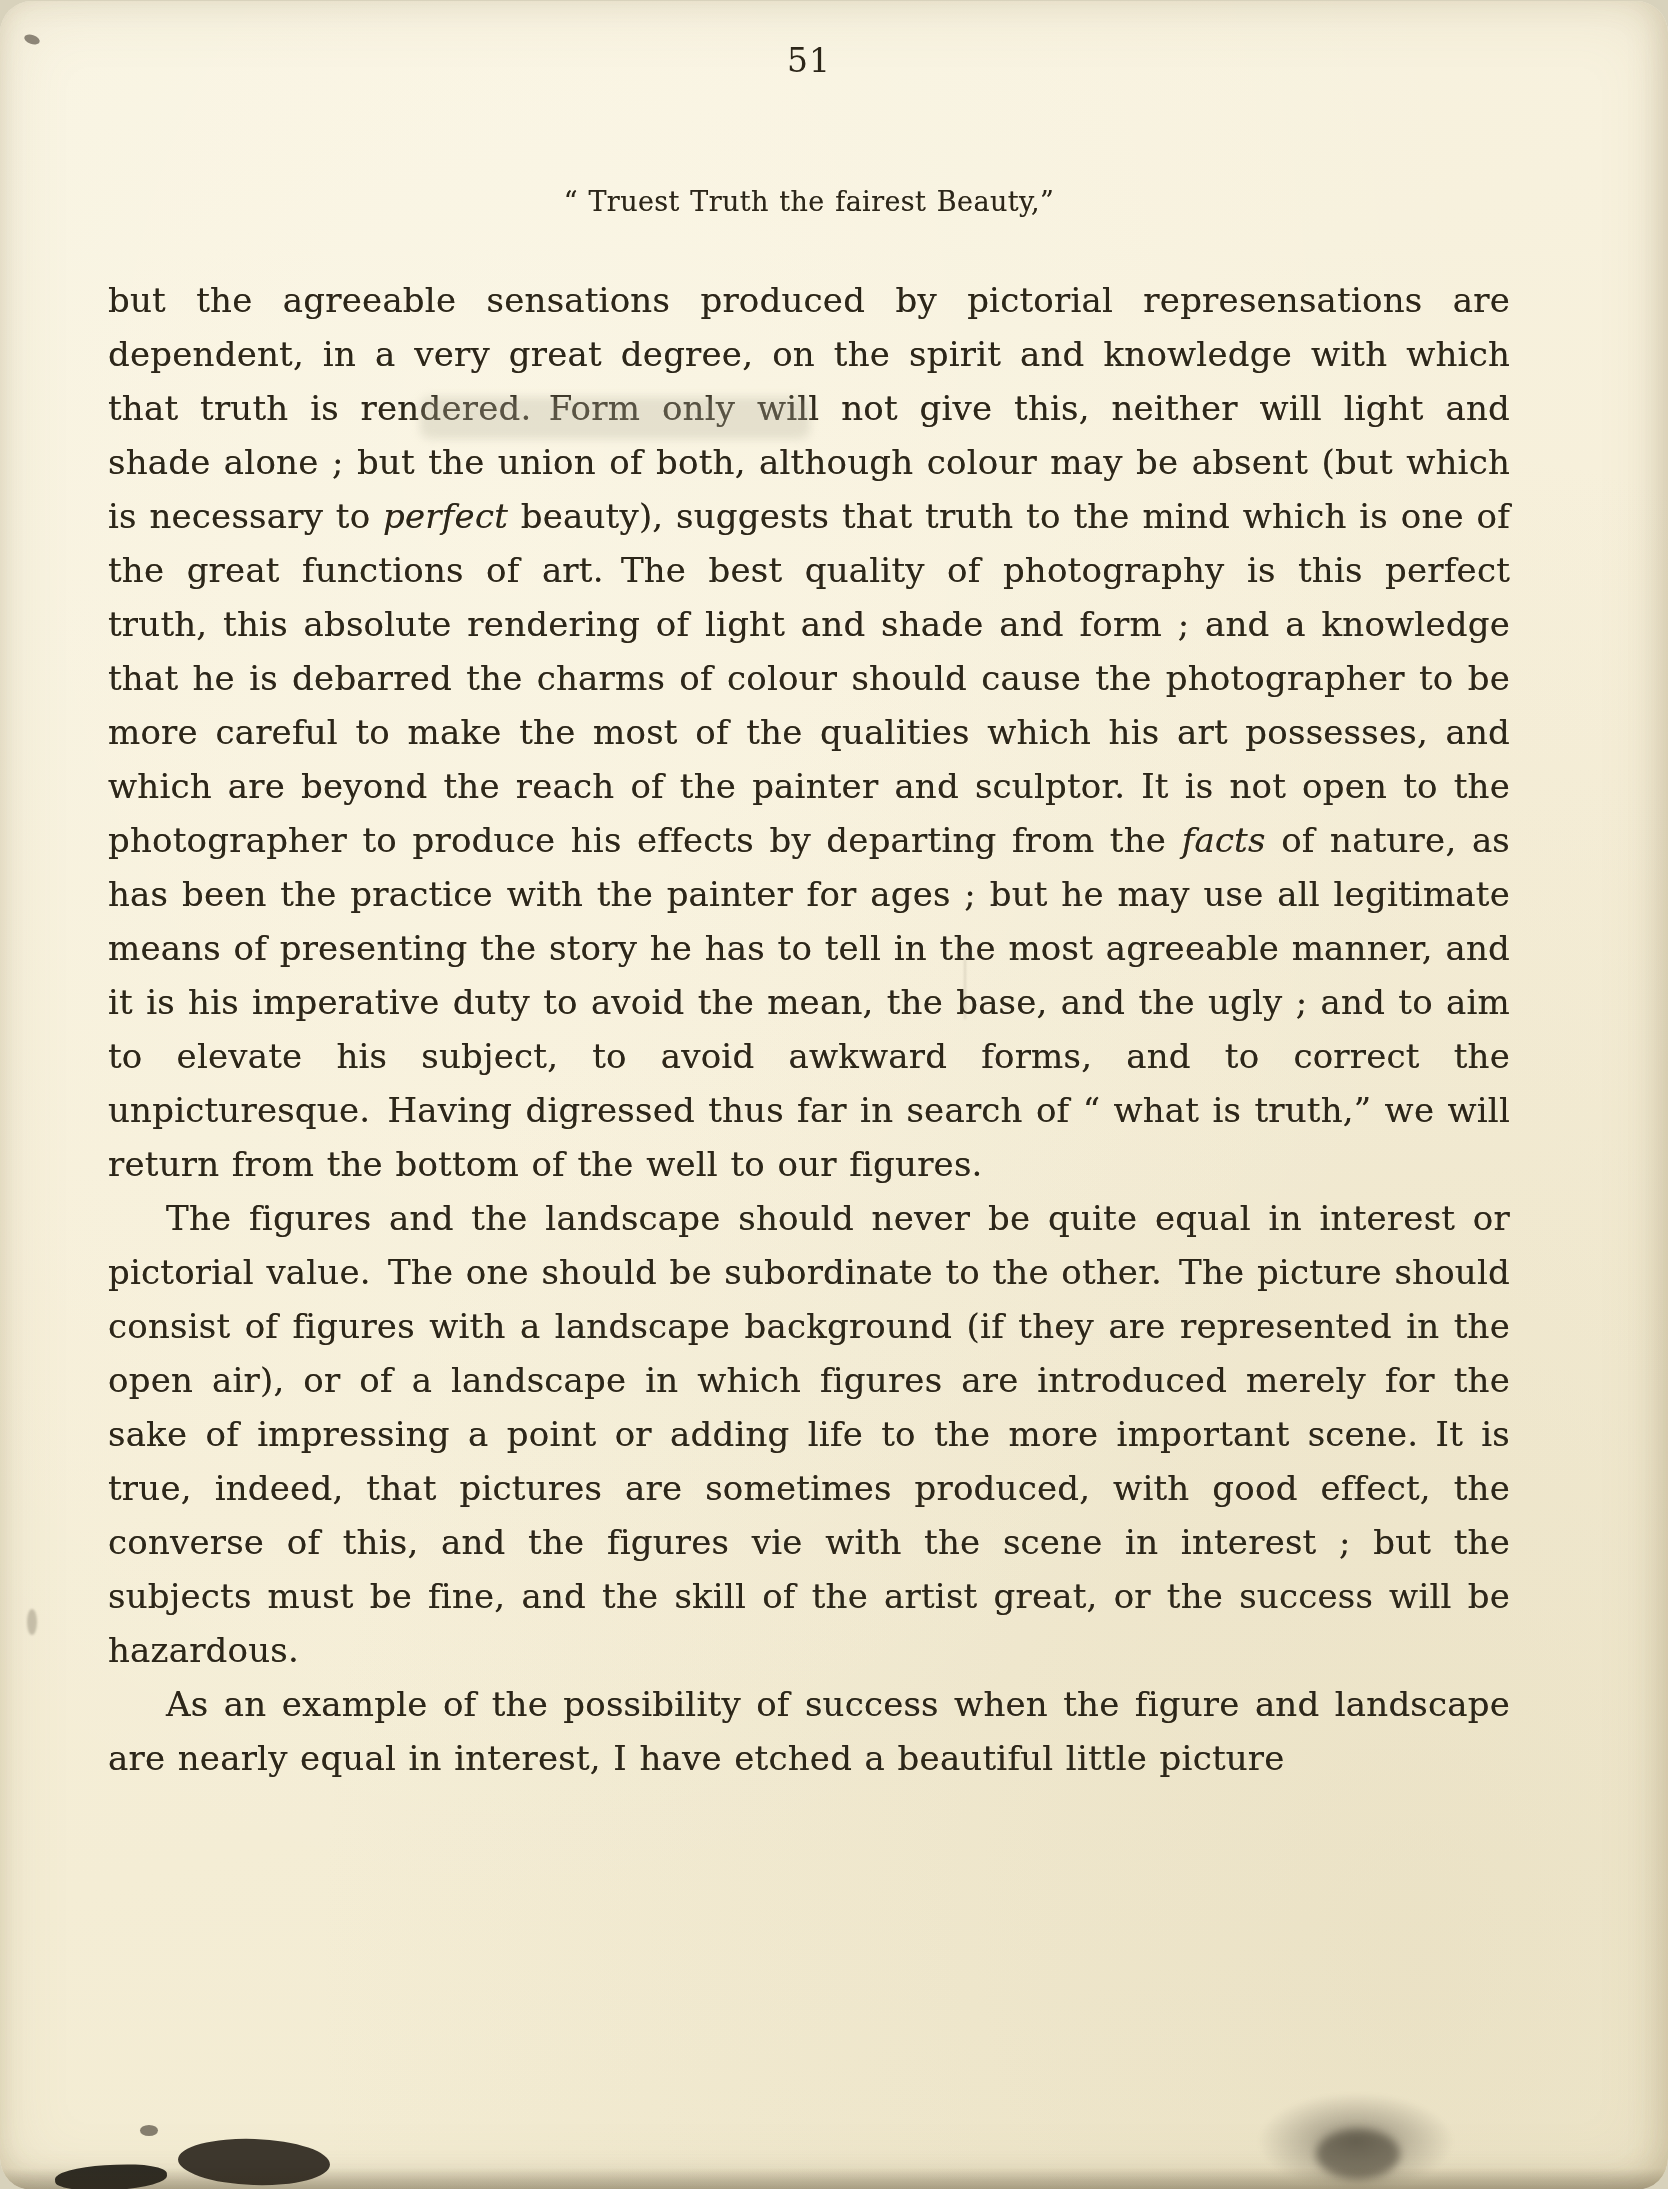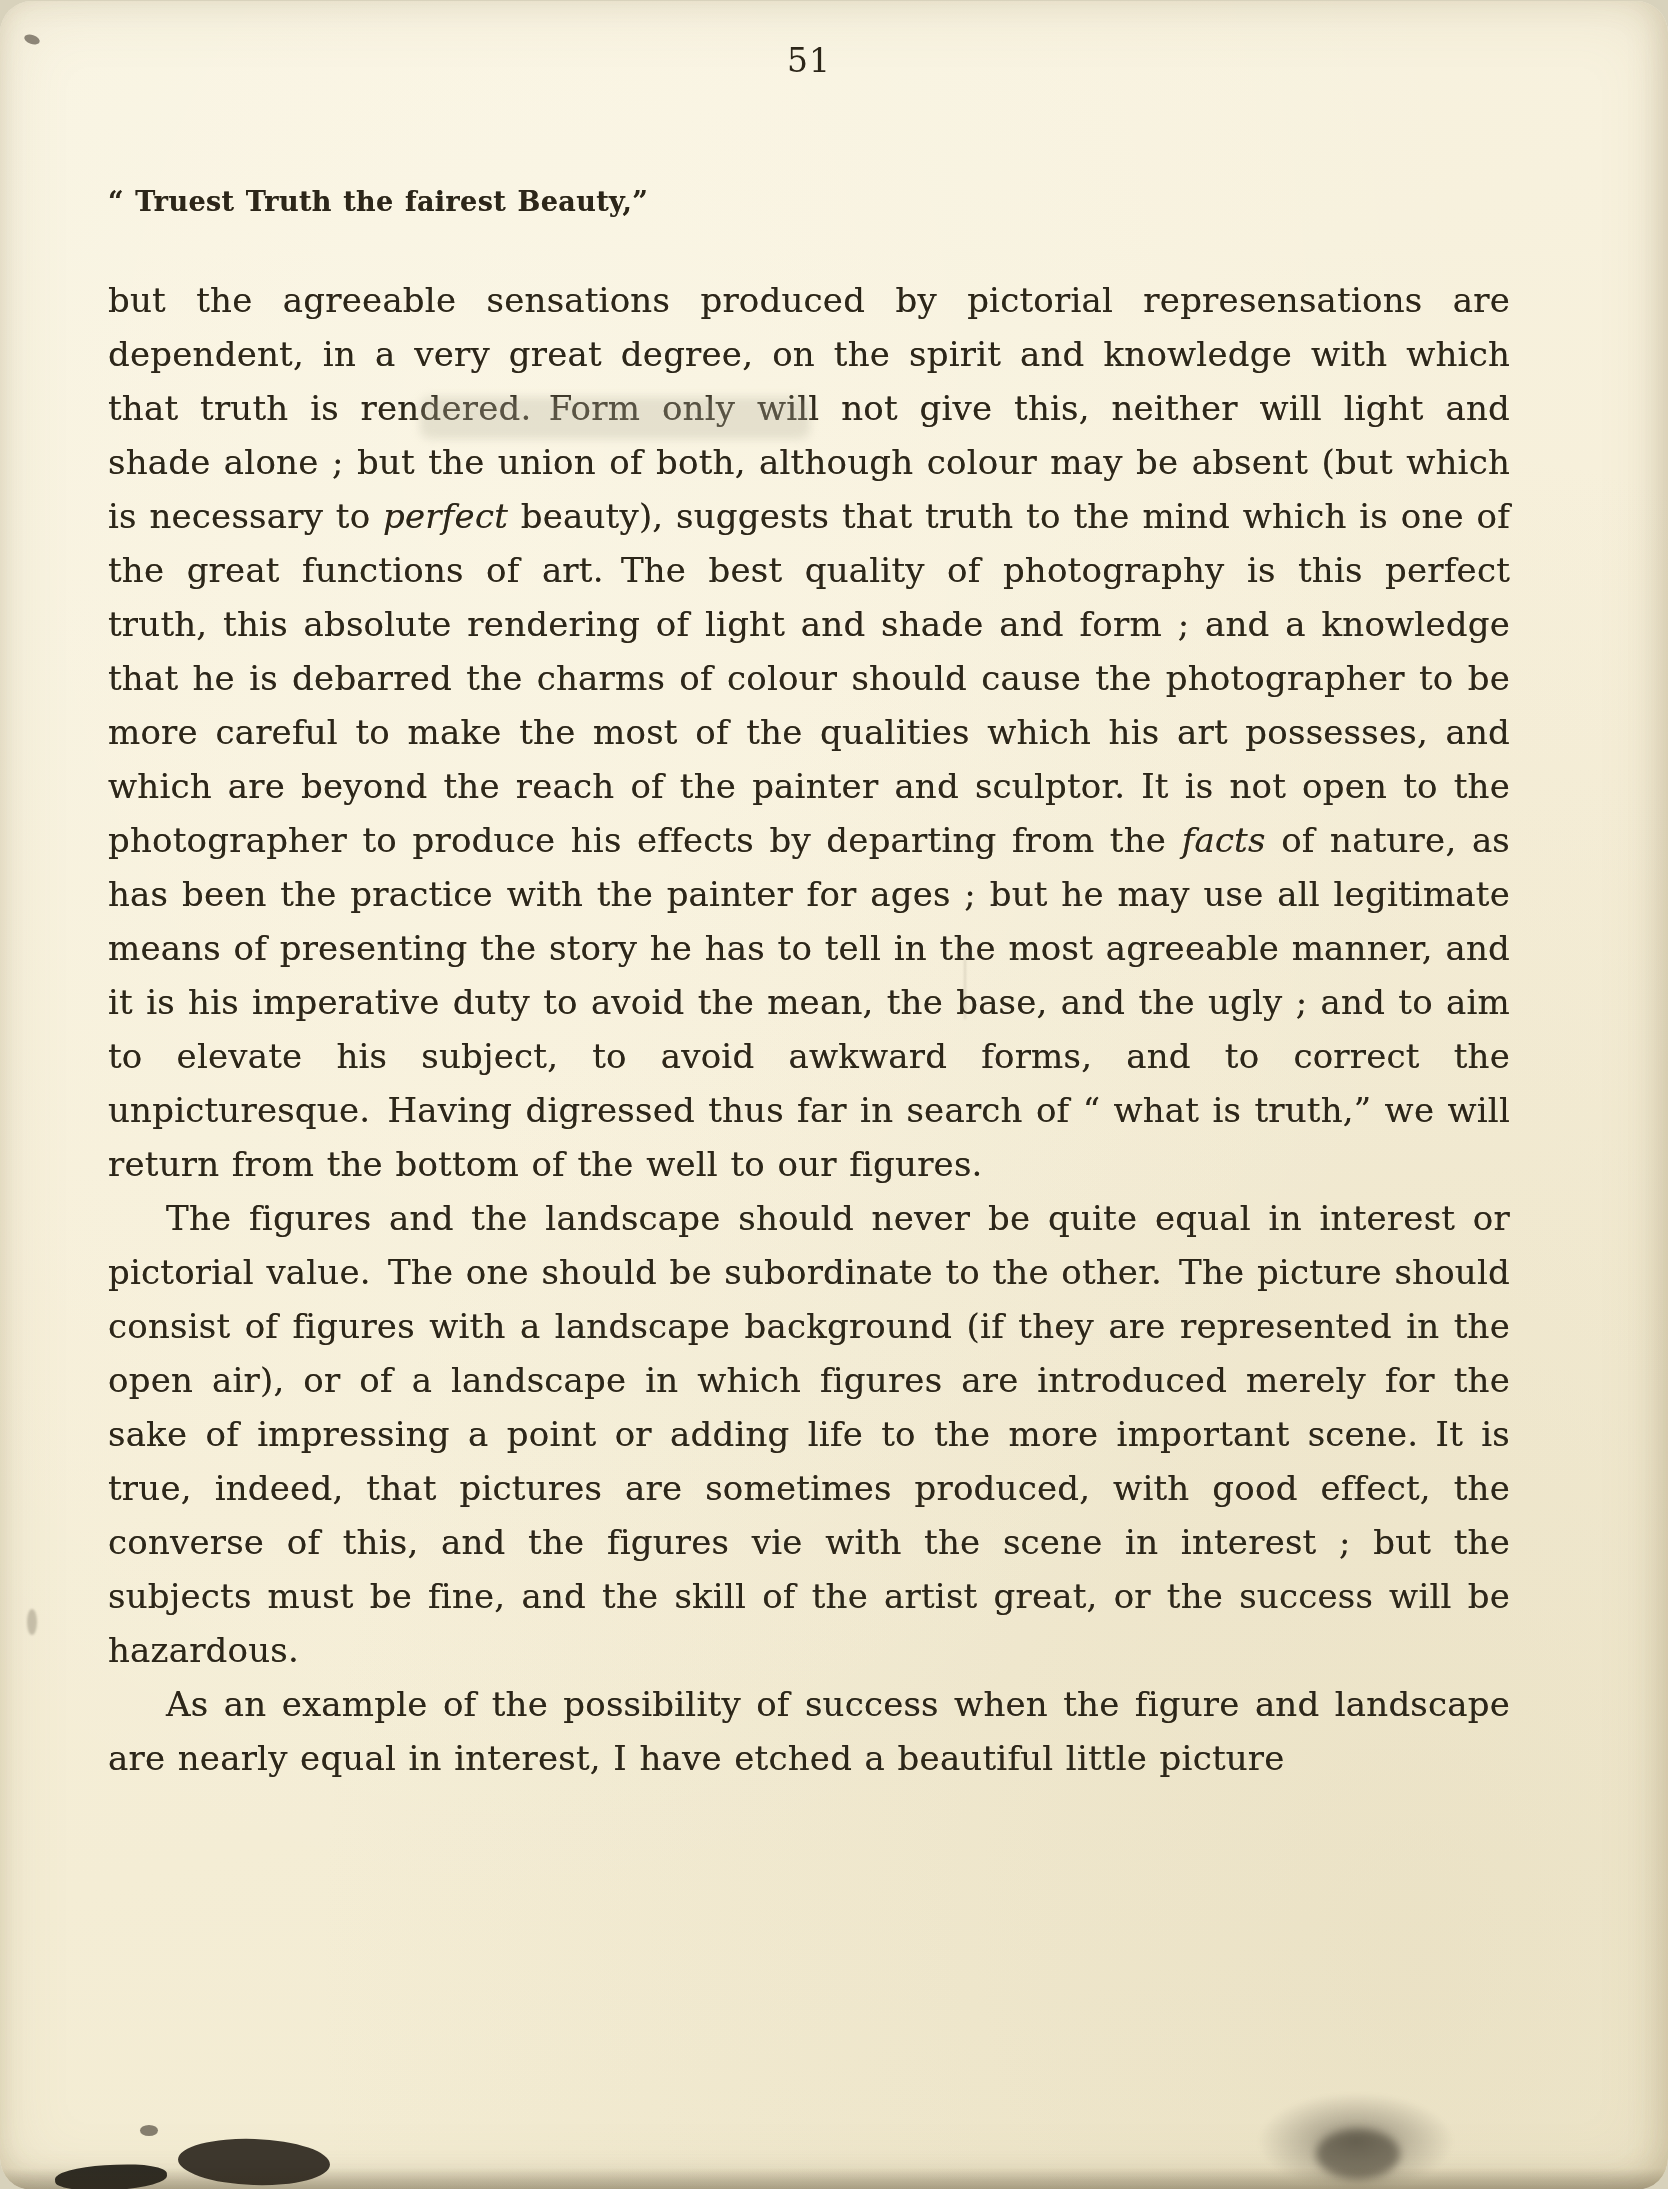--- a/index.html
+++ b/index.html
@@ -42,23 +42,23 @@
     font-size: 34px;
     line-height: 54px;
     text-align: justify;
     letter-spacing: 0.2px;
     word-spacing: 1.5px;
     text-shadow: 0 0 0.5px rgba(44,38,25,0.55);
   }
   .text-block p { margin: 0; }
   .text-block p.body.indent { text-indent: 58px; }
   .text-block p.quote {
-    text-align: left;
+    text-align: center;
     font-size: 27px;
-    font-weight: bold;
+    font-weight: normal;
     line-height: 50px;
     letter-spacing: 0.4px;
     margin: 26px 0 46px 0;
     text-indent: 0;
   }
   .text-block em { font-style: italic; }
 
   
   .artifact { position: absolute; pointer-events: none; }
   .mark-top-left {

